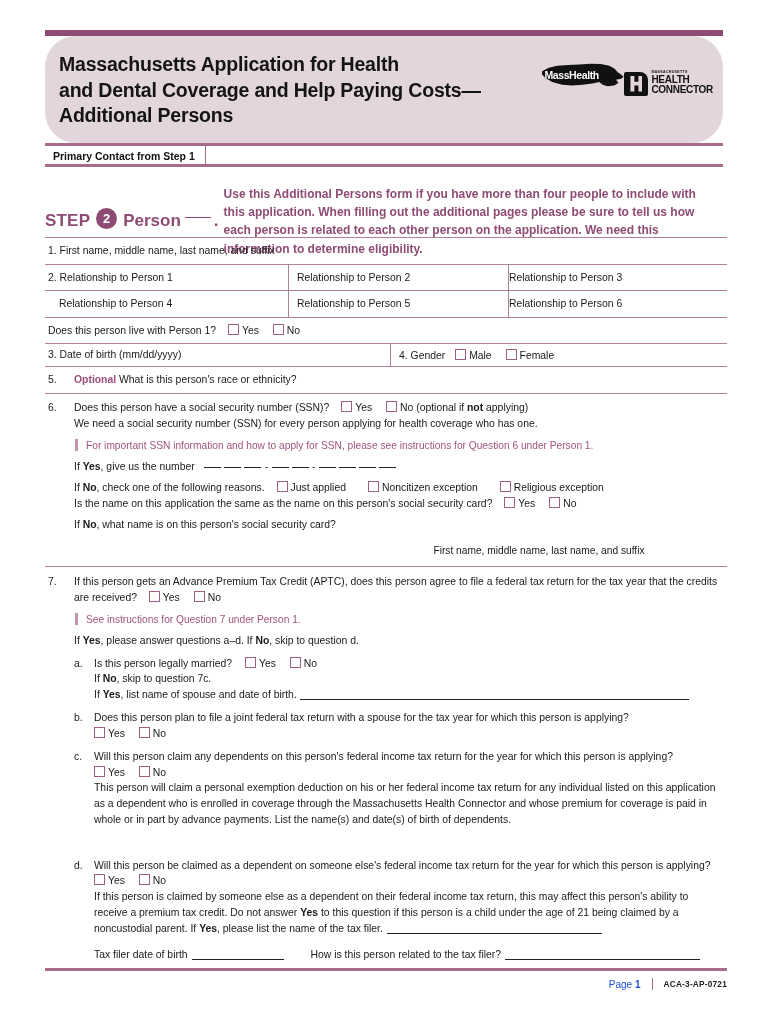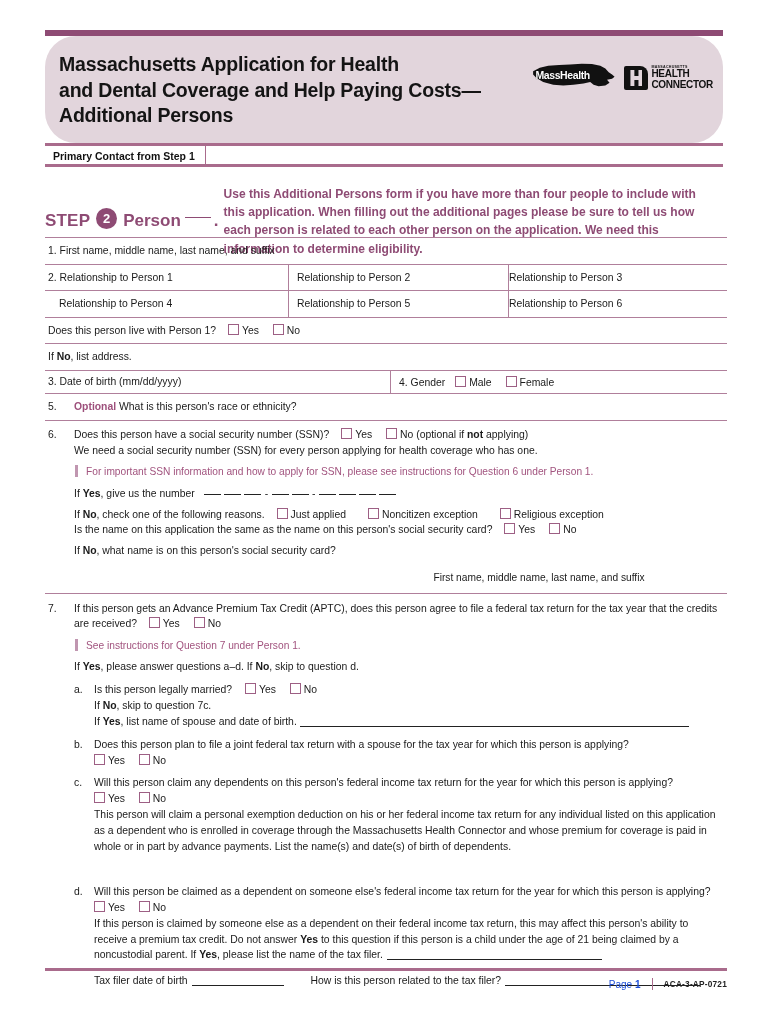--- a/index.html
+++ b/index.html
@@ -25,21 +25,21 @@
     padding:16px 14px 14px 14px;
     position:relative;
     min-height:90px;
     border-radius:31px;
   }
   .header-title {
     font-size:19.5px; font-weight:bold; line-height:1.32;
     color:#141414; letter-spacing:-0.2px; max-width:470px;
     white-space:pre-line;
   }
-  .logos { position:absolute; right:10px; top:24px; display:flex; align-items:center; gap:9px; }
+  .logos { position:absolute; right:10px; top:24px; display:flex; align-items:flex-end; }
 
   .mh-logo { position:relative; width:84px; height:36px; }
   .mh-state {
     position:absolute; left:0; top:1px; width:84px; height:34px;
     background:#111; 
     clip-path: polygon(2% 30%, 10% 20%, 20% 14%, 33% 12%, 46% 10%, 60% 8%, 72% 9%, 82% 14%,
                        88% 22%, 92% 33%, 96% 40%, 99% 46%, 96% 52%, 90% 55%, 93% 64%,
                        88% 72%, 80% 74%, 74% 70%, 70% 62%, 62% 66%, 50% 70%, 38% 72%,
                        26% 70%, 14% 62%, 6% 50%, 2% 40%);
   }
@@ -233,23 +233,20 @@
     <div class="frow">
       <span>Does this person live with Person 1?</span>
       <span class="cbl" style="margin-left:7px;">
         <span class="cb"></span><span>Yes</span>
       </span>
       <span class="cbl">
         <span class="cb"></span><span>No</span>
       </span>
     </div>
 
-    <div class="frow">
-      <span>If <b>No</b>, list address.</span>
-    </div>
 
     <div class="dob-row">
       <div class="dob-c1">
         <span>3.</span>
         <span>Date of birth (mm/dd/yyyy)</span>
       </div>
       <div class="dob-c2">
         <span>4.</span>
         <span>Gender</span>
         <span class="cbl" style="margin-left:5px;">

